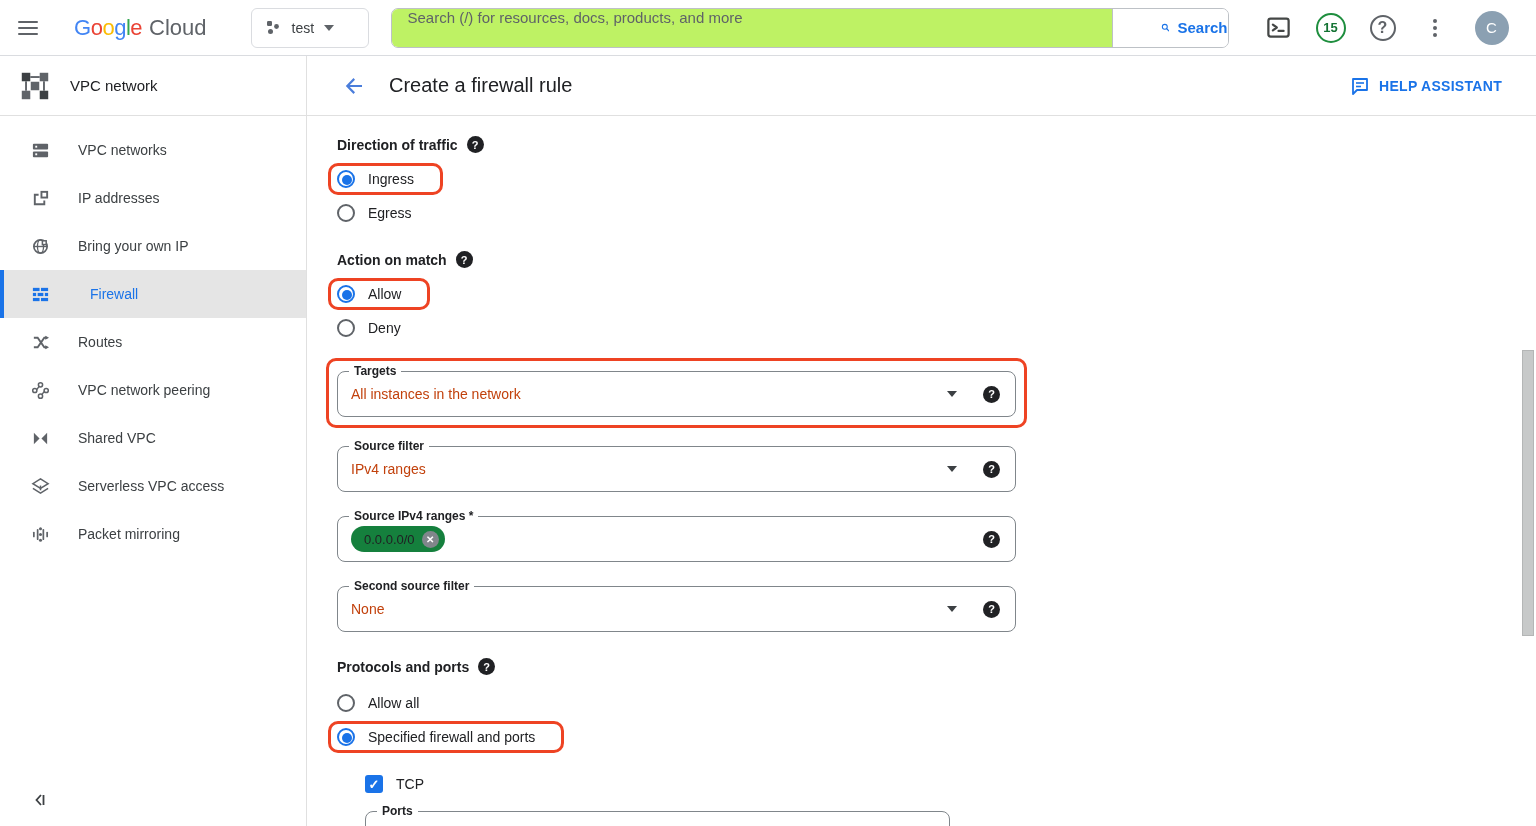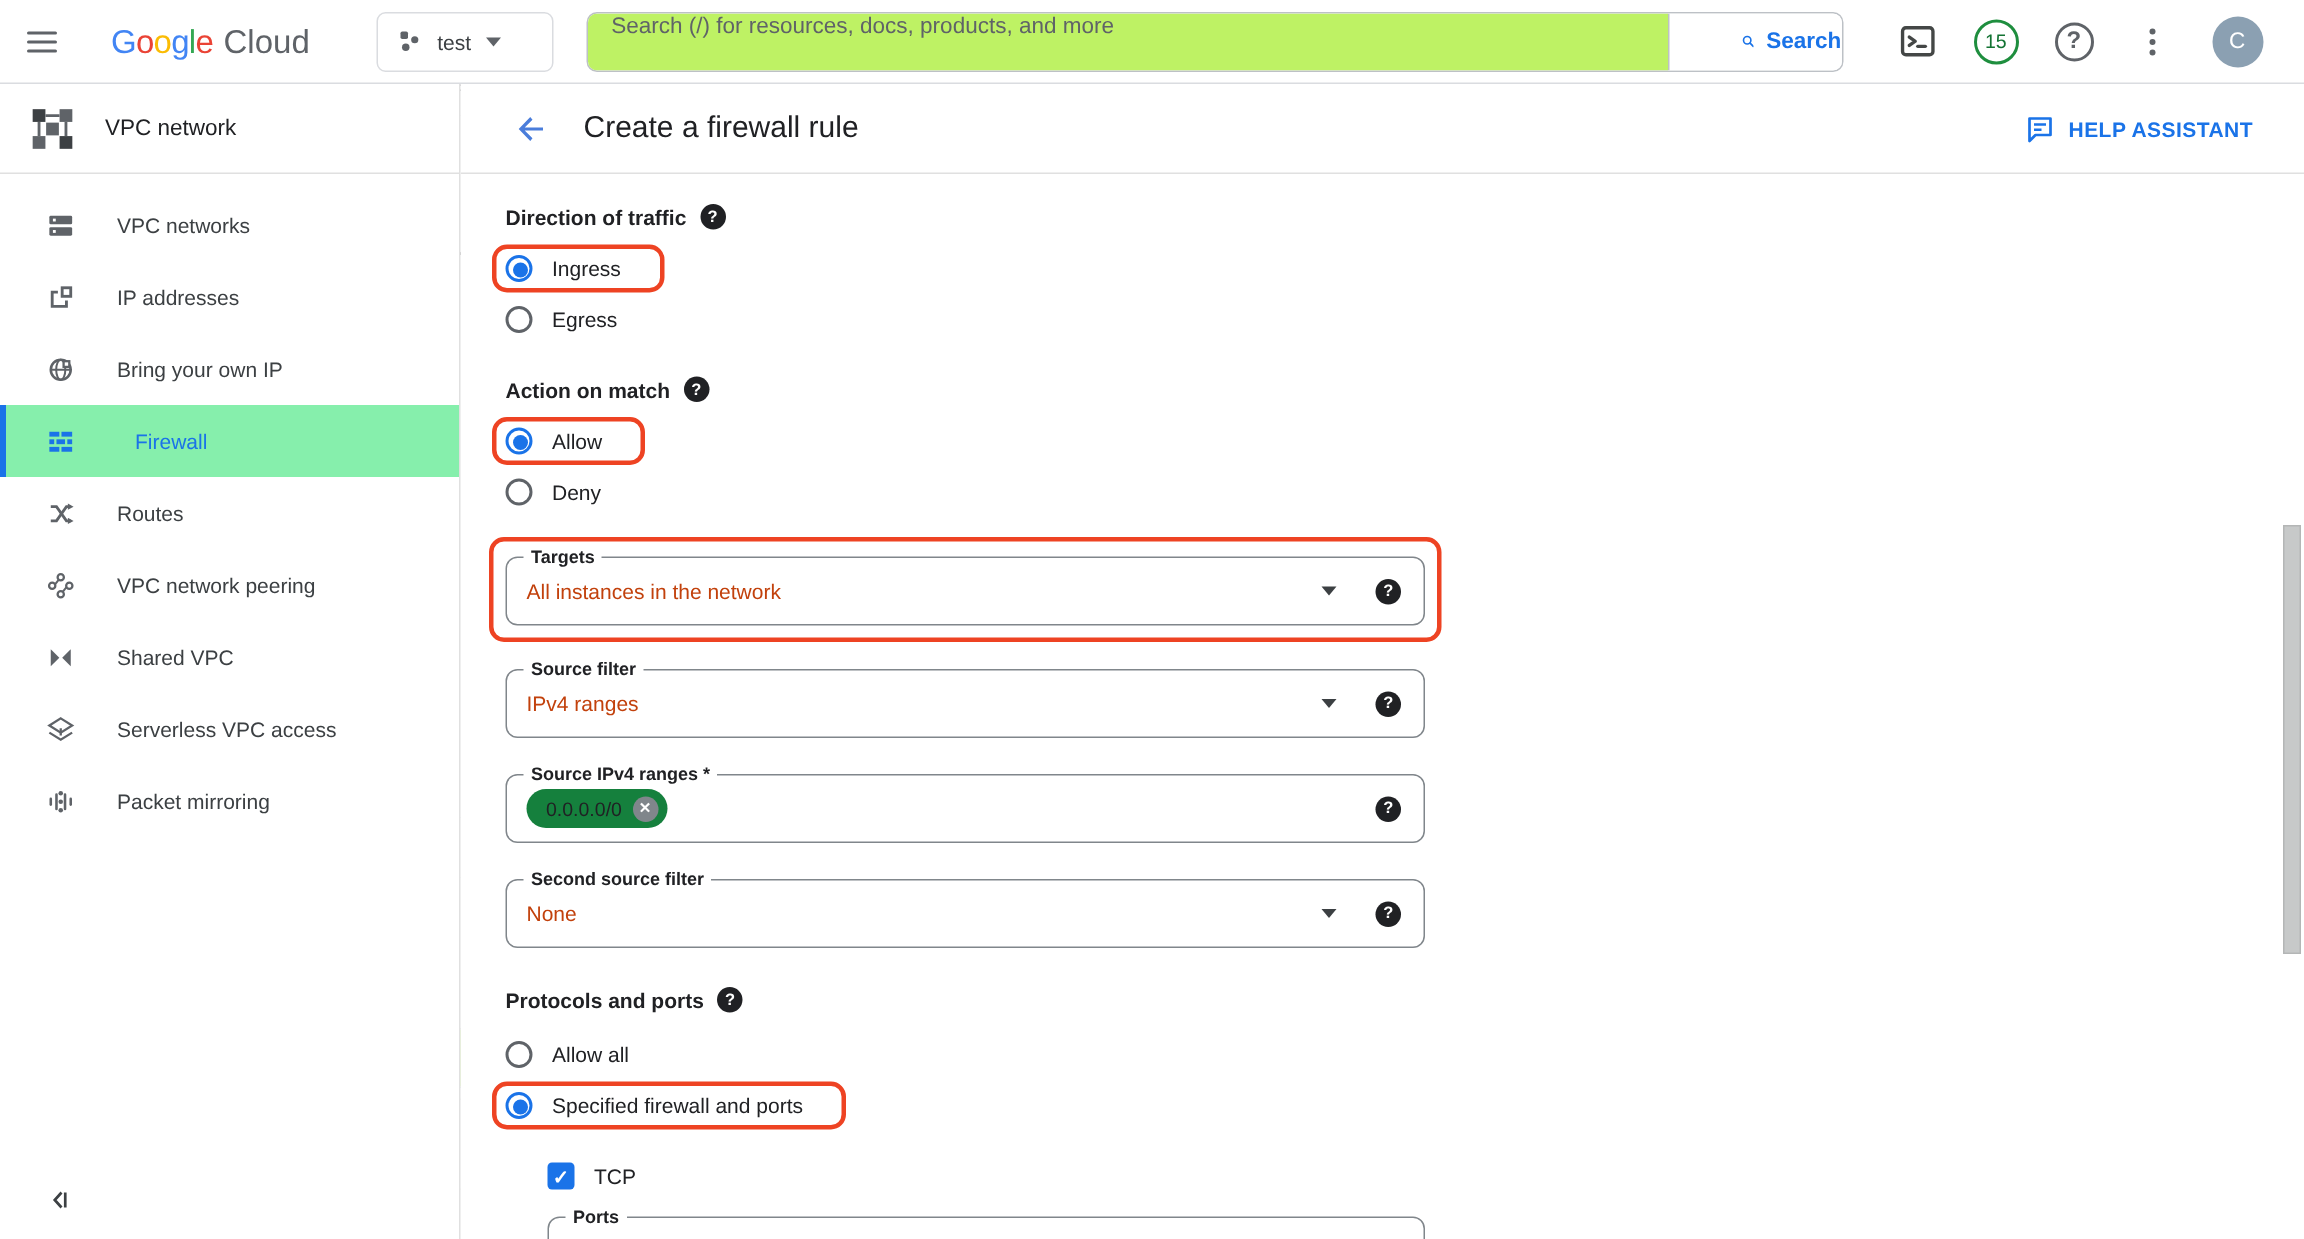--- a/index.html
+++ b/index.html
@@ -25,39 +25,39 @@
     display:flex; overflow:hidden; }
   .search-input-wrap { flex:1; background:#bef264; display:flex; align-items:flex-start; padding:0 16px; }
   .search-input-wrap input { border:none; outline:none; background:transparent; width:100%;
     font-size:15px; color:#3c4043; font-family:"Liberation Sans", sans-serif; }
   .search-input-wrap input::placeholder { color:#5f6368; opacity:1; }
   .search-btn { width:116px; background:#fff; border-left:1px solid #bdc1c6; display:flex; align-items:center;
     justify-content:flex-start; gap:8px; color:#1a73e8; font-size:15px; font-weight:700; cursor:pointer;padding-left:48px; }
   .top-icons { display:flex; align-items:center; margin-left:30px; gap:12px; }
   .icon-btn { width:40px; height:40px; display:flex; align-items:center; justify-content:center; cursor:pointer; }
   .badge-15 { width:30px; height:30px; border:2px solid #1e8e3e; border-radius:50%; color:#137333;
-    font-size:13px; font-weight:400; display:flex; align-items:center; justify-content:center; }
+    font-size:13px; font-weight:700; display:flex; align-items:center; justify-content:center; }
   .q-circle { width:26px; height:26px; border:2px solid #5f6368; border-radius:50%; color:#5f6368;
     font-size:16px; font-weight:700; display:flex; align-items:center; justify-content:center; }
   .kebab { display:flex; flex-direction:column; gap:3px; }
   .kebab i { width:4px; height:4px; background:#5f6368; border-radius:50%; display:block; }
   .avatar { width:34px; height:34px; border-radius:50%; background:#8ba0b2; color:#fff; font-size:15px;
     display:flex; align-items:center; justify-content:center; margin-left:8px; }
 
   
   .sidebar { position:fixed; top:56px; left:0; width:307px; height:770px; background:#fff;
     border-right:1px solid #e0e0e0; z-index:20; }
   .side-head { height:60px; display:flex; align-items:center; gap:18px; padding-left:18px;
     border-bottom:1px solid #e0e0e0; }
   .side-title { font-size:15px; color:#202124; }
   .nav { padding-top:10px; }
   .nav-item { height:48px; display:flex; align-items:center; gap:28px; padding-left:30px;
     font-size:14px; color:#3c4043; cursor:pointer; position:relative; }
   .nav-item .nico { width:20px; height:20px; display:flex; align-items:center; justify-content:center; }
-  .nav-item.sel { background:#86efac; color:#1a73e8;gap:40px; }
+  .nav-item.sel { background:#e5e5e5; color:#1a73e8;gap:40px; }
   .nav-item.sel::before { content:""; position:absolute; left:0; top:0; bottom:0; width:4px; background:#1a73e8; }
   .collapse-btn { position:absolute; left:28px; bottom:14px; width:24px; height:24px; display:flex;
     align-items:center; justify-content:center; cursor:pointer; color:#3c4043; font-size:16px; }
 
   
   .main { position:fixed; top:56px; left:307px; width:1229px; height:770px; background:#fff; overflow:hidden; }
   .main-head { height:60px; display:flex; align-items:center; border-bottom:1px solid #e0e0e0; padding:0 34px; }
   .back-btn { width:26px; height:26px; display:flex; align-items:center; justify-content:center; cursor:pointer; }
   .page-title { font-size:20px; color:#202124; margin-left:22px; }
   .help-assist { margin-left:auto; display:flex; align-items:center; gap:9px; color:#1a73e8;
@@ -71,21 +71,21 @@
   .radio-row { display:flex; align-items:center; gap:13px; height:32px; font-size:14px; color:#202124; cursor:pointer; }
   .radio { width:18px; height:18px; border-radius:50%; border:2px solid #5f6368; flex:none; position:relative; }
   .radio.on { border-color:#1a73e8; }
   .radio.on::after { content:""; position:absolute; left:3px; top:3px; width:10px; height:10px;
     border-radius:50%; background:#1a73e8; }
 
   .ann { border:3px solid #ee4323; border-radius:10px; }
   .ann-row { display:inline-flex; align-items:center; gap:13px; height:32px; padding:0 26px 0 6px;
     margin-left:-9px; font-size:14px; cursor:pointer; }
 
-  .field { position:relative; width:613px; height:46px; border:1px solid #80868b; border-radius:8px;
+  .field { position:relative; width:679px; height:46px; border:1px solid #80868b; border-radius:8px;
     display:flex; align-items:center; padding:0 13px; background:#fff; cursor:pointer; }
   .field-label { position:absolute; top:-8px; left:11px; background:#fff; padding:0 5px;
     font-size:12px; font-weight:700; color:#202124; white-space:nowrap; }
   .field-value { font-size:14px; color:#c2410c; }
   .field .spacer { flex:1; }
   .sel-caret { width:0; height:0; border-left:5px solid transparent; border-right:5px solid transparent;
     border-top:6px solid #3c4043; margin-right:26px; }
   .field .help-dark { margin-right:2px; }
   .fgap { margin-bottom:24px; }
 

